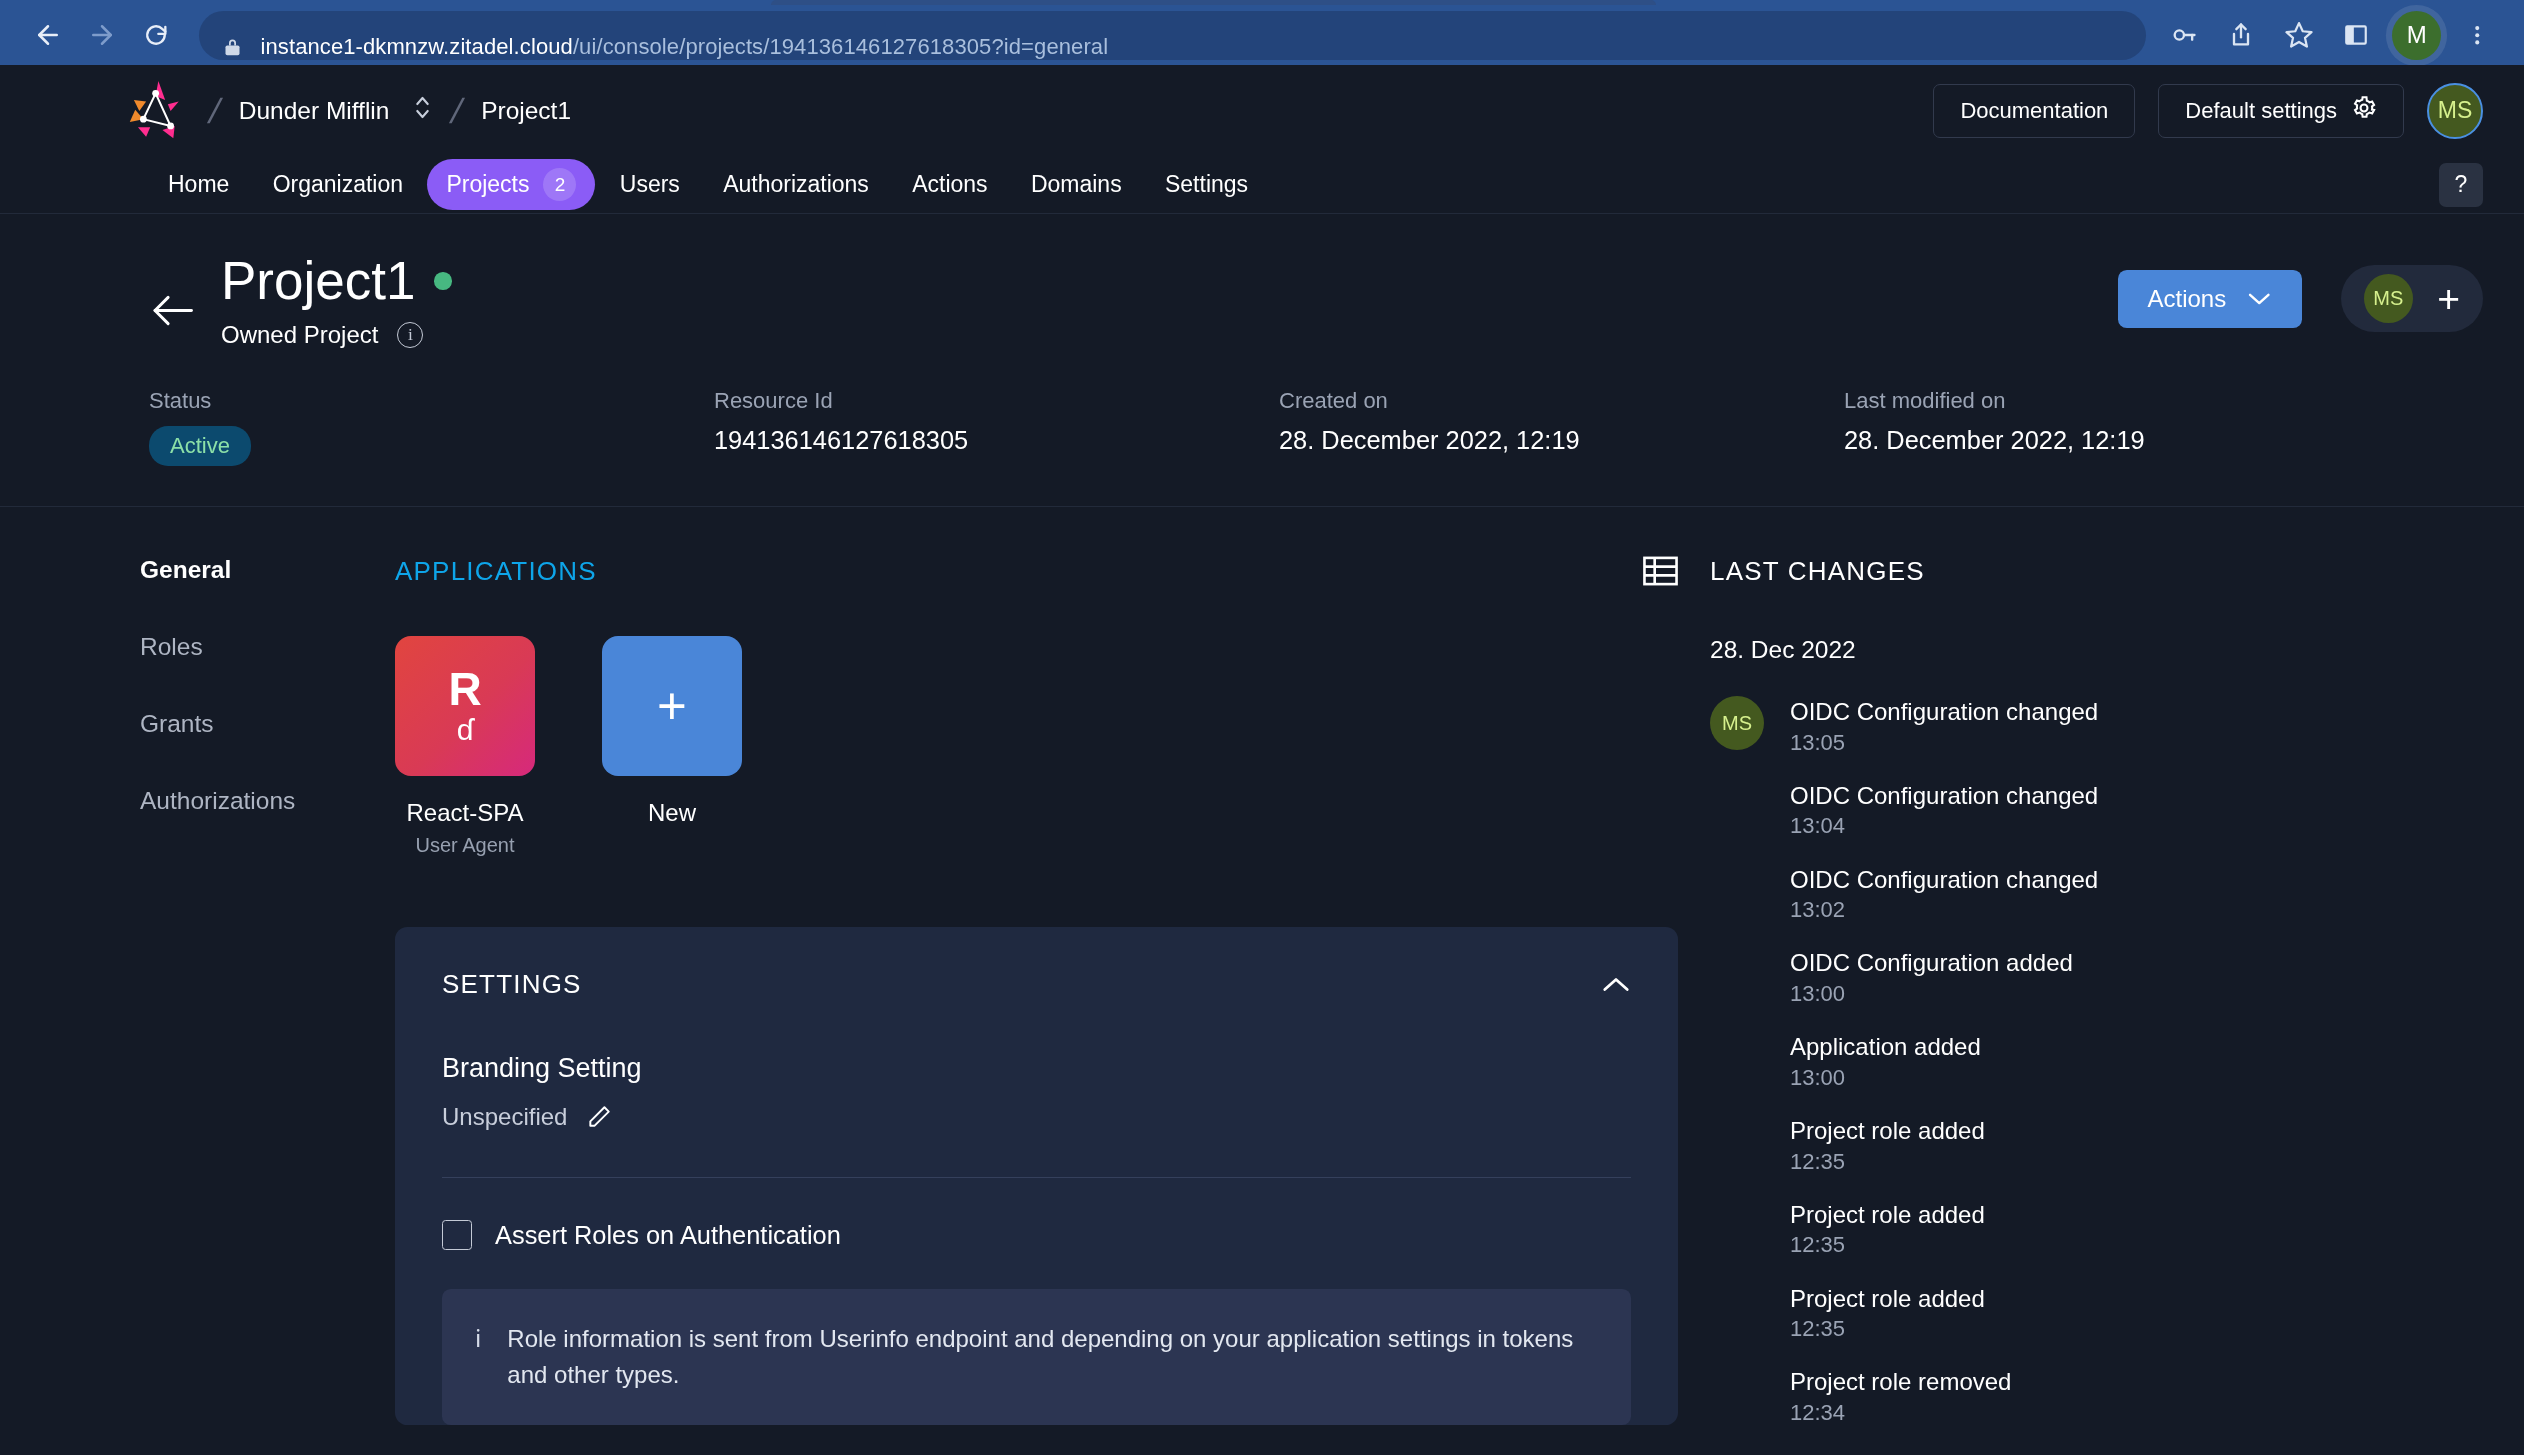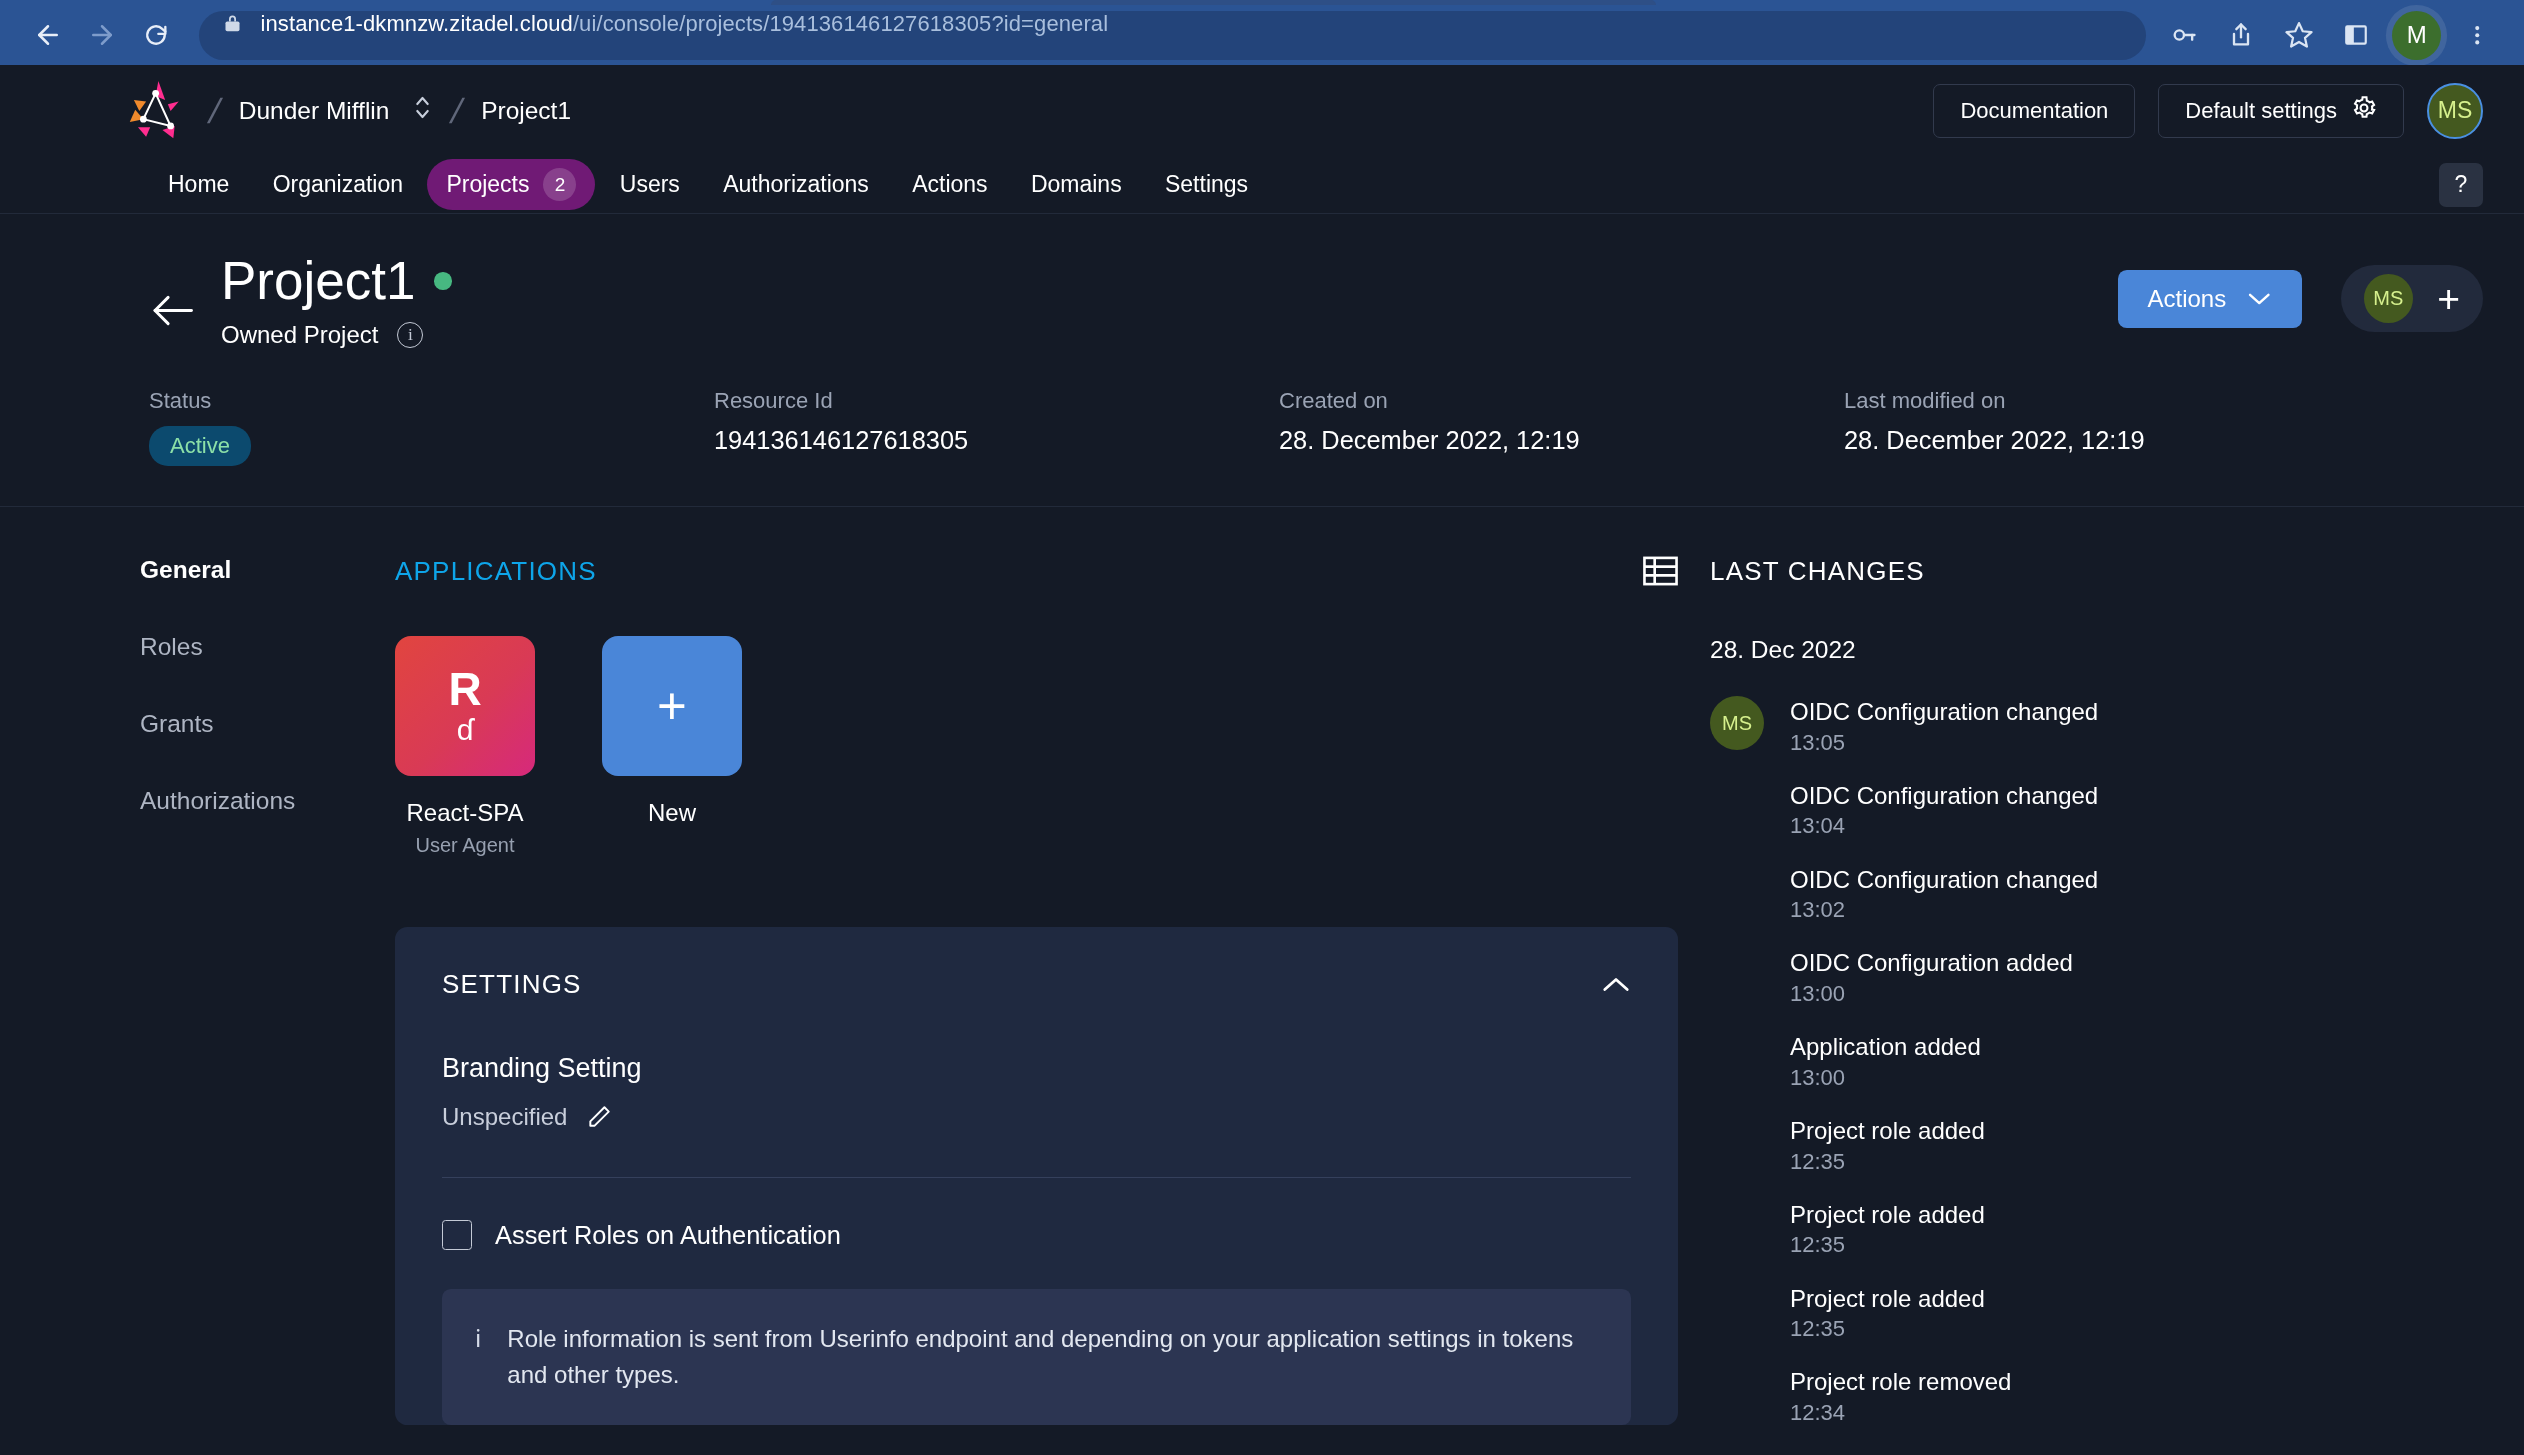--- a/index.html
+++ b/index.html
@@ -30,21 +30,21 @@
   }
   .nav-btn {
     width: 54px; height: 54px; display: flex; align-items: center; justify-content: center;
     color: #e8eef8; flex: 0 0 auto;
   }
   .nav-btn.disabled { color: #7e9ccb; }
   .nav-btn svg { display: block; }
   .omnibox {
     flex: 1 1 auto; height: 49px; margin: 0 10.5px 0 16px;
     background: #23447a; border-radius: 24.5px;
-    display: flex; align-items: flex-start; padding: 0 23px;
+    display: flex; align-items: flex-end; padding: 0 23px;
     min-width: 0;
   }
   .lock-icon { flex: 0 0 auto; margin-right: 17.5px; display: flex; }
   .url-text {
     font-size: 22px; color: #ffffff; white-space: nowrap; overflow: hidden;
     letter-spacing: 0.1px;
   }
   .url-text .dim { color: #a9bfdd; }
   .chrome-actions { display: flex; align-items: center; flex: 0 0 auto; gap: 3.5px; }
   .chrome-icon {
@@ -93,21 +93,21 @@
   .navtabs {
     height: 58px; display: flex; align-items: center; gap: 5.3px;
     padding: 0 42px 0 149px; position: relative;
     border-bottom: 0.9px solid #222a3a;
   }
   .navtab {
     display: flex; align-items: center; gap: 14px;
     font-size: 23px; color: #ffffff; padding: 8.8px 19px; border-radius: 26px;
     cursor: pointer; white-space: nowrap;
   }
-  .navtab.active { background: #701a75; justify-content: flex-end; }
+  .navtab.active { background: #8b5cf6; justify-content: flex-end; }
   .navtab .badge {
     background: rgba(255,255,255,.17); border-radius: 50%;
     width: 33px; height: 33px; display: flex; align-items: center; justify-content: center;
     font-size: 19px;
   }
   .help-btn {
     margin-left: auto; width: 44px; height: 44px; border-radius: 7px;
     background: #2a3242; color: #fff; font-size: 23px;
     display: flex; align-items: center; justify-content: center; cursor: pointer;
   }

